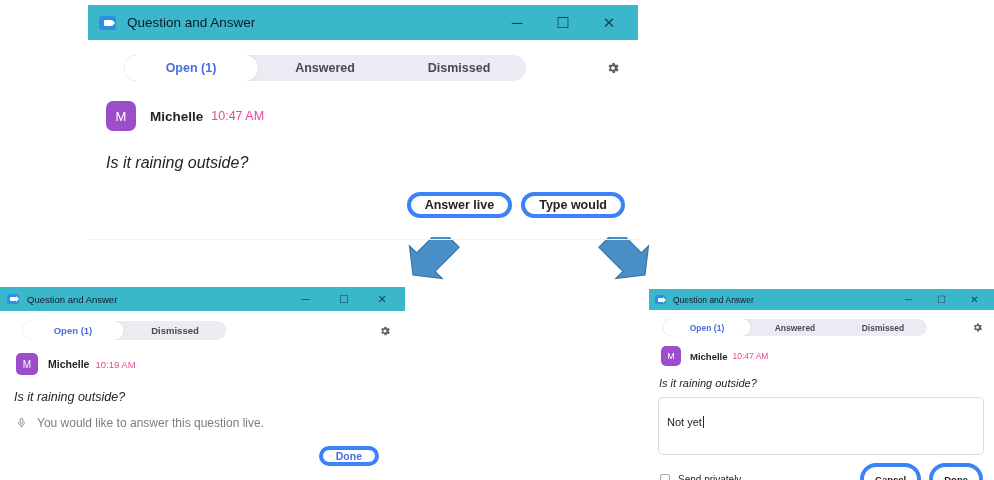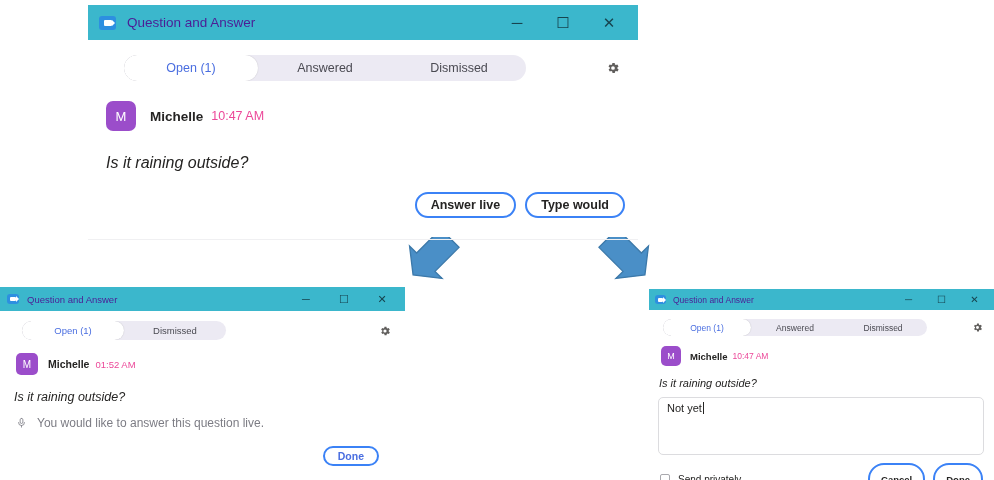--- a/index.html
+++ b/index.html
@@ -48,21 +48,21 @@
     right: -3px;
     top: 50%;
     transform: translateY(-50%);
     width: 0; height: 0;
     border-top: 3px solid transparent;
     border-bottom: 3px solid transparent;
     border-left: 3px solid #ffffff;
   }
   .title-text {
     flex: 1;
-    color: #4c1d95;
+    color: #0f172a;
     white-space: nowrap;
     overflow: hidden;
   }
   .win-btns { display: flex; align-items: center; flex: none; }
   .win-btn {
     display: flex;
     align-items: center;
     justify-content: center;
     color: #17444f;
     cursor: default;
@@ -78,21 +78,21 @@
     background: #eceaf3;
     border-radius: 999px;
     overflow: hidden;
     flex: none;
   }
   .tab {
     display: flex;
     align-items: center;
     justify-content: center;
     color: #4a4a52;
-    font-weight: normal;
+    font-weight: bold;
     white-space: nowrap;
     box-sizing: border-box;
   }
   .tab.active {
     background: #ffffff;
     border-radius: 999px;
     color: #4a6ee0;
     box-shadow: 0 0 1px rgba(0,0,0,.25);
   }
   .gear {
@@ -126,21 +126,21 @@
     height: 1px;
     width: 100%;
   }
 
   
   .btn {
     display: inline-flex;
     align-items: center;
     justify-content: center;
     background: #ffffff;
-    border: 2px solid #3b82f6;
+    border: 4px solid #3b82f6;
     border-radius: 999px;
     font-weight: bold;
     color: #252423;
     box-sizing: border-box;
     cursor: pointer;
     white-space: nowrap;
   }
   .btn.link { color: #4a6ee0; }
 
   
@@ -216,21 +216,21 @@
   #right-window .avatar { width: 20px; height: 20px; font-size: 9px; border-radius: 5px; }
   #right-window .author { font-size: 9.5px; margin-left: 9px; }
   #right-window .time { font-size: 8.5px; margin-left: 5px; }
   #right-window .question { font-size: 11px; margin: 11px 0 0 10px; }
   .answer-box {
     margin: 8px 10px 0 9px;
     border: 1px solid #dcdcdf;
     border-radius: 5px;
     height: 58px;
     box-sizing: border-box;
-    padding: 0 0 0 8px;
+    padding: 14px 0 0 8px;
     position: relative;
     background: #ffffff;
   }
   .answer-text { font-size: 11px; color: #252423; display: inline-block; }
   .caret {
     display: inline-block;
     width: 1px; height: 12px;
     background: #252423;
     vertical-align: -2px;
     margin-left: 1px;
@@ -335,21 +335,21 @@
     <div class="gear">
       <svg width="12" height="12" viewBox="0 0 24 24" fill="#605e5c">
         <path d="M19.4 13a7.8 7.8 0 0 0 0-2l2.1-1.6-2-3.5-2.5 1a7.7 7.7 0 0 0-1.7-1l-.4-2.6h-4l-.4 2.6c-.6.2-1.2.6-1.7 1l-2.5-1-2 3.5L6.6 11a7.8 7.8 0 0 0 0 2l-2.1 1.6 2 3.5 2.5-1c.5.4 1.1.7 1.7 1l.4 2.6h4l.4-2.6c.6-.3 1.2-.6 1.7-1l2.5 1 2-3.5L19.4 13zM12 15.2A3.2 3.2 0 1 1 12 8.8a3.2 3.2 0 0 1 0 6.4z"></path>
       </svg>
     </div>
   </div>
 
   <div class="msg-head">
     <span class="avatar">M</span>
     <span class="author">Michelle</span>
-    <span class="time">01:52 AM</span>
+    <span class="time">10:19 AM</span>
   </div>
 
   <div class="question">Is it raining outside?</div>
 
   <div class="live-note">
     <span class="mic">
       <svg width="11" height="14" viewBox="0 0 24 24" fill="none" stroke="#7c7c84" stroke-width="1.8" stroke-linecap="round">
         <rect x="9" y="2" width="6" height="11" rx="3"></rect>
         <path d="M5.5 11a6.5 6.5 0 0 0 13 0"></path>
         <line x1="12" y1="17.5" x2="12" y2="21"></line>

